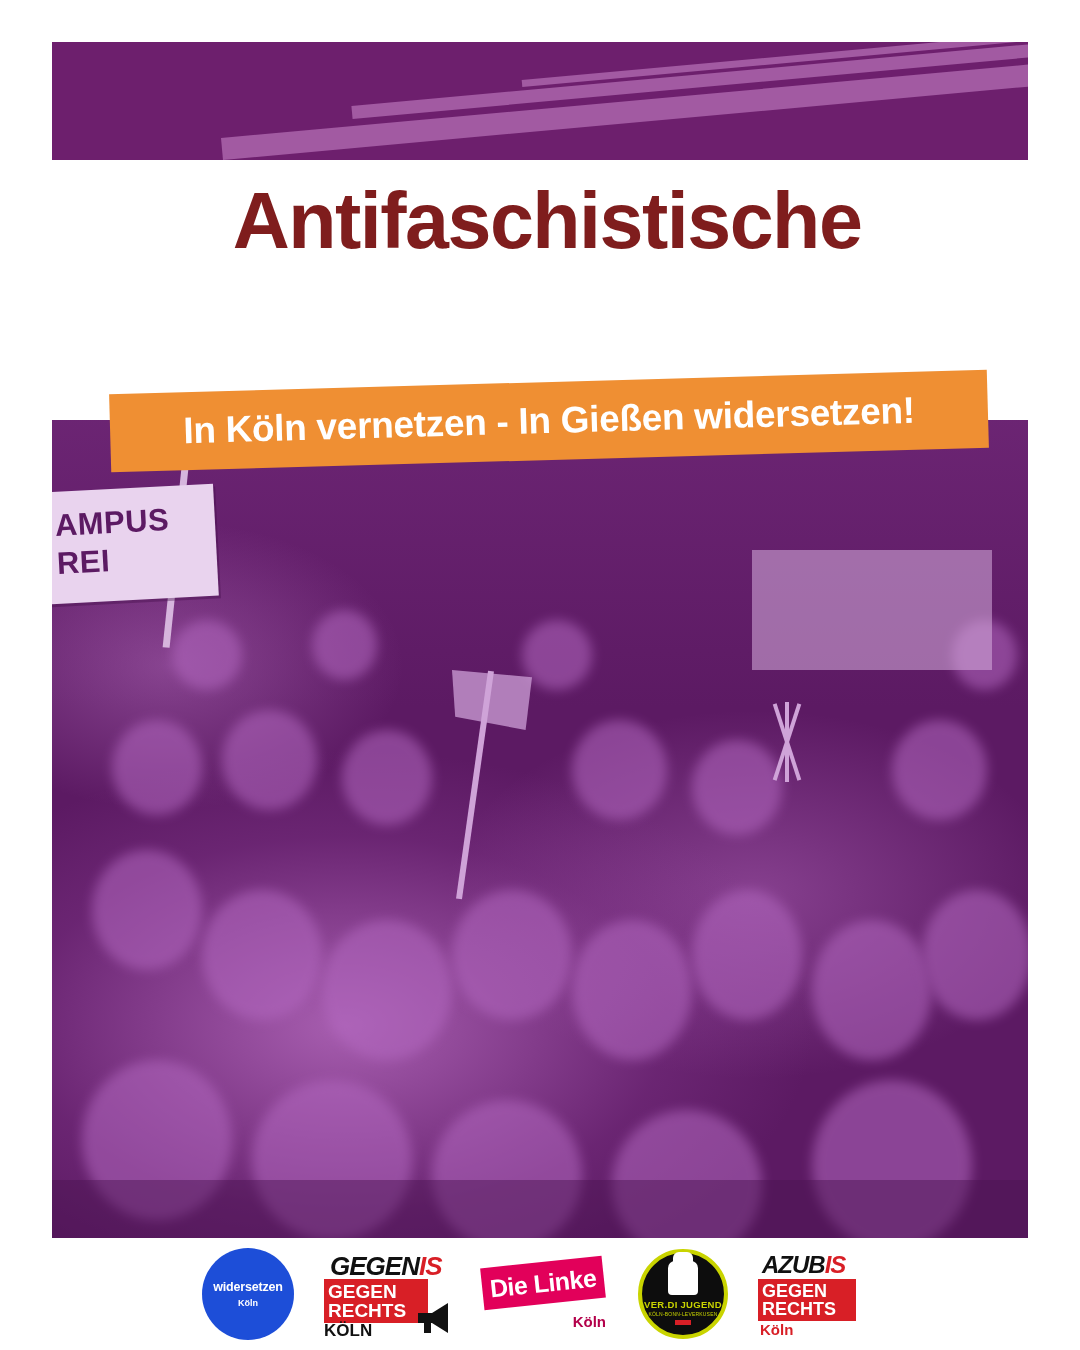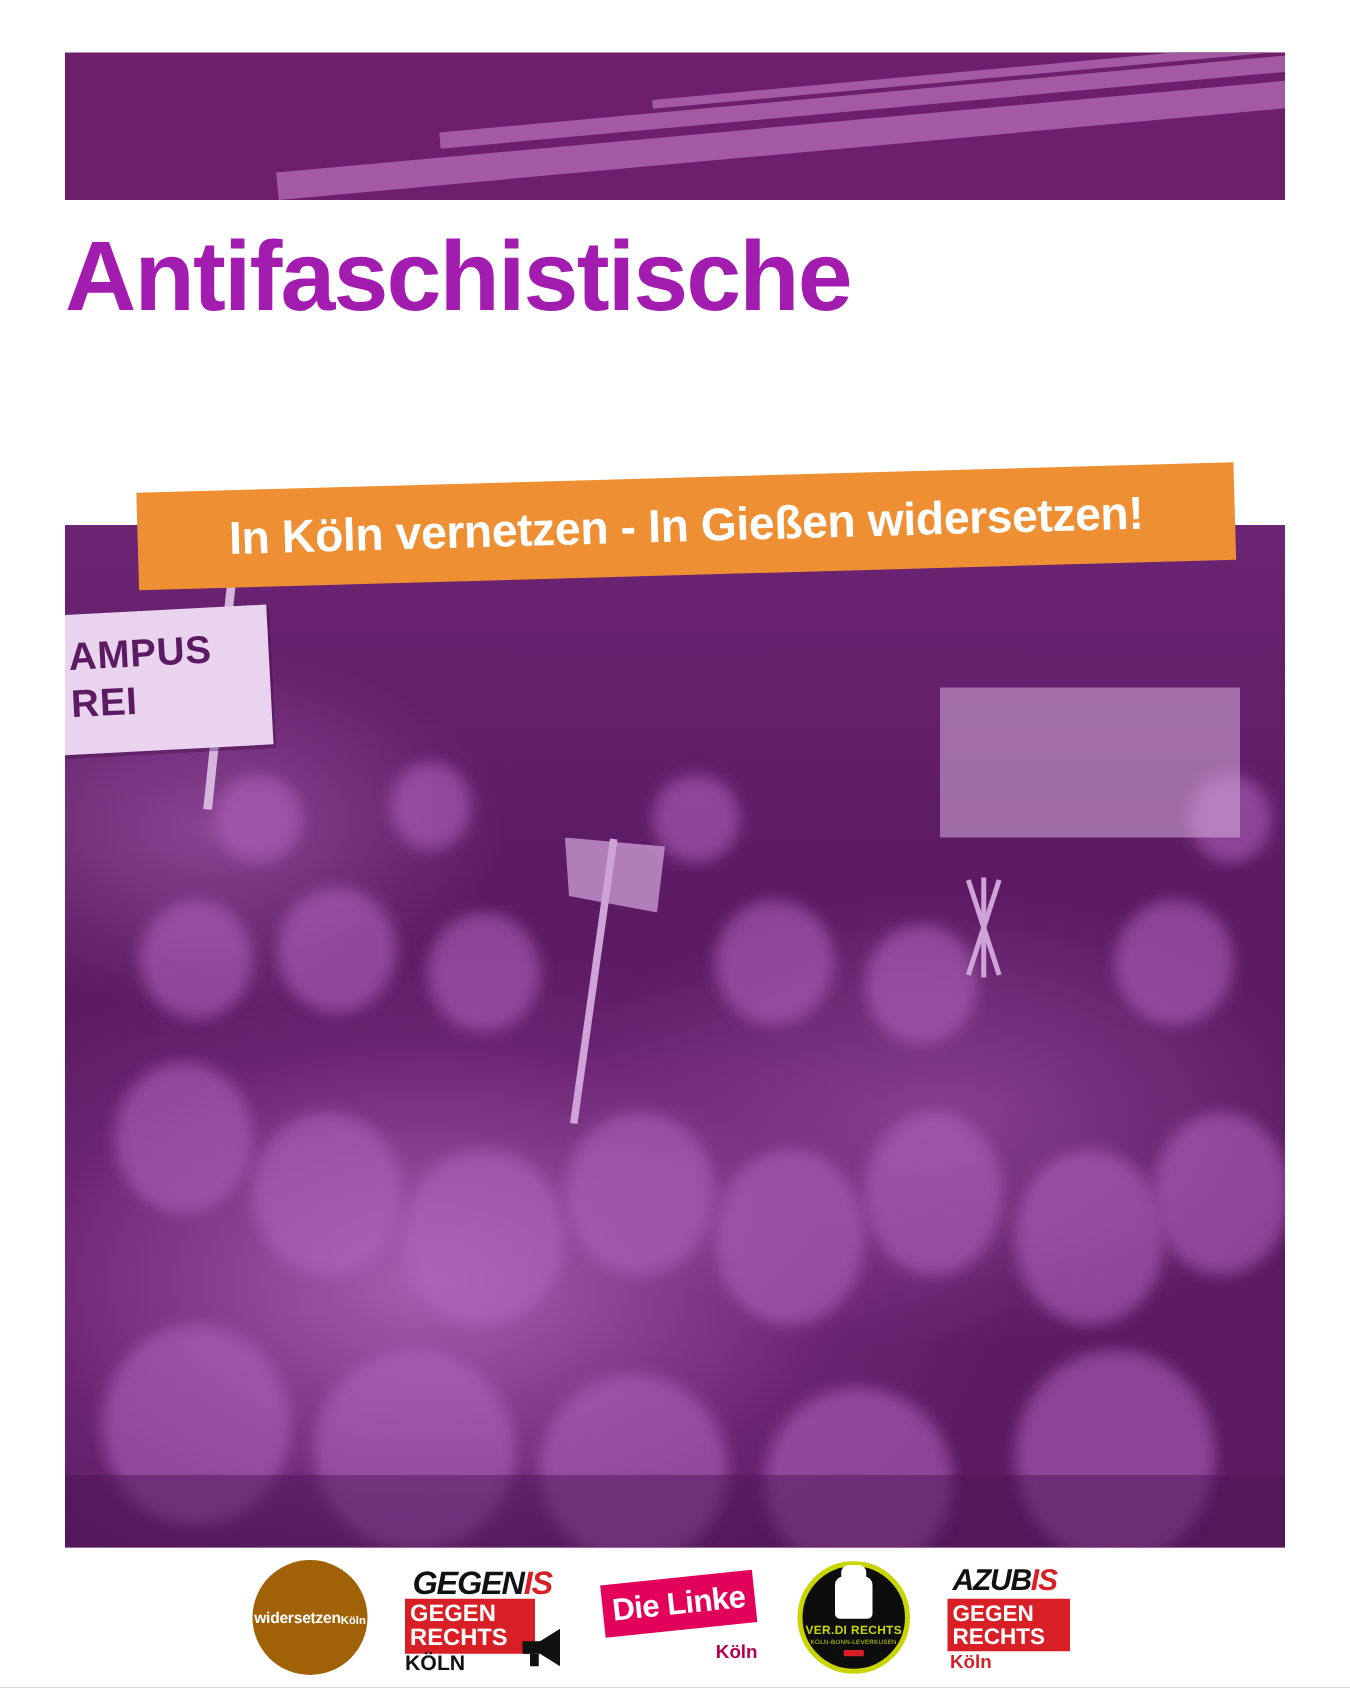--- a/index.html
+++ b/index.html
@@ -56,25 +56,26 @@
     height: 7px;
     transform: rotate(-5.2deg);
   }
 
   
   .headline {
     position: absolute;
     left: 52px;
     top: 182px;
     width: 990px;
-    color: #a21caf;
+    color: #7f1d1d;
     font-size: 79px;
     font-weight: bold;
     line-height: 0.98;
     letter-spacing: -1.5px;
+    text-align: center;
   }
   .headline .l1 { display: block; }
   .headline .l2 { display: block; }
 
   
   .subbanner {
     position: absolute;
     left: 110px;
     top: 382px;
     width: 878px;
@@ -215,22 +216,23 @@
     justify-content: center;
     gap: 30px;
   }
   .logo { position: relative; }
 
   
   .logo-widersetzen {
     width: 92px;
     height: 92px;
     border-radius: 50%;
-    background: #a16207;
+    background: #1d4ed8;
     display: flex;
+    flex-direction: column;
     align-items: center;
     justify-content: center;
   }
   .logo-widersetzen .w1 {
     color: #ffffff;
     font-size: 12.5px;
     font-weight: bold;
     letter-spacing: -0.2px;
   }
   .logo-widersetzen .w2 {
@@ -500,21 +502,21 @@
 
     <div class="logo logo-linke">
       <div class="band">
         <span>Die Linke</span>
       </div>
       <div class="koeln">Köln</div>
     </div>
 
     <div class="logo logo-verdi">
       <div class="fist"></div>
-      <div class="vtext">VER.DI RECHTS</div>
+      <div class="vtext">VER.DI JUGEND</div>
       <div class="vsub">KÖLN-BONN-LEVERKUSEN</div>
       <div class="vflag"></div>
     </div>
 
     <div class="logo logo-azubis">
       <div class="az-word">
         <span>AZUB</span><em>IS</em>
       </div>
       <div class="red">
         <div>GEGEN</div>

